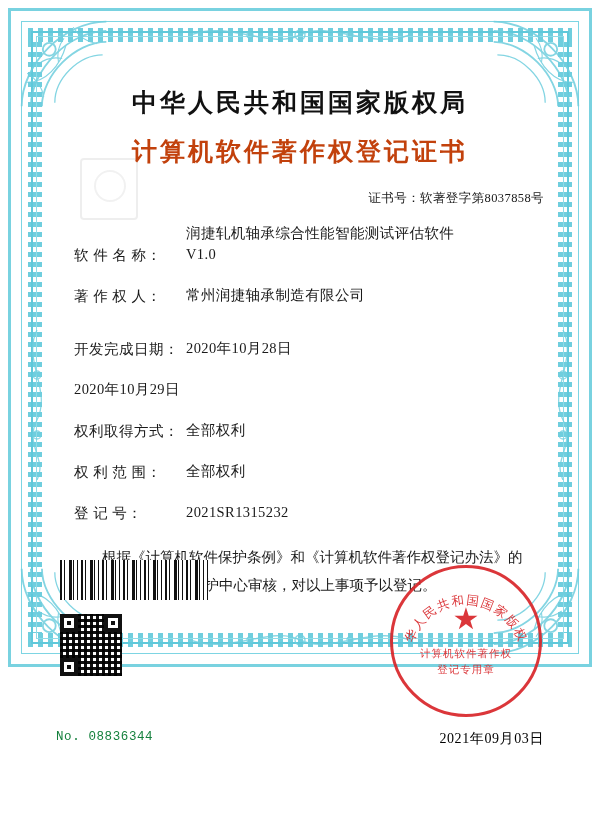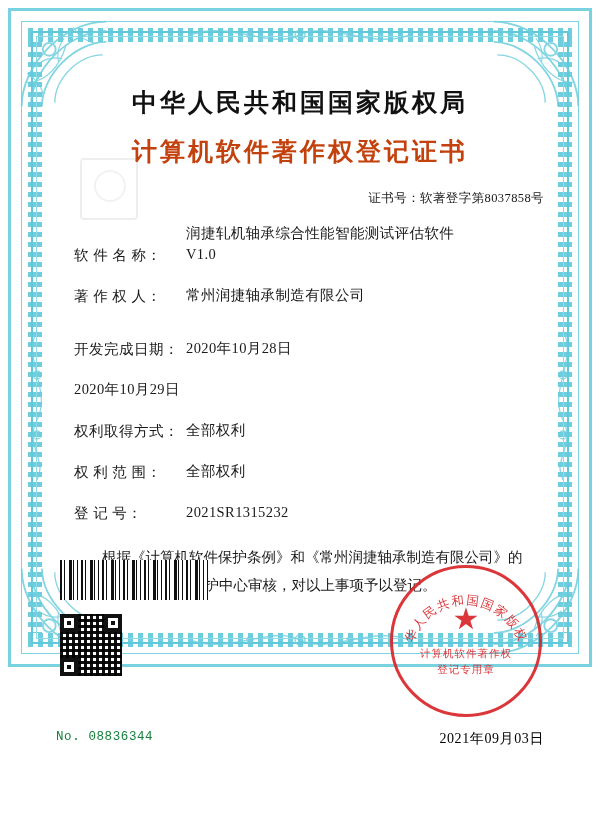--- a/index.html
+++ b/index.html
@@ -433,21 +433,21 @@
       </div>
 
       <div class="field-row">
         <div class="f-label">登 记 号：</div>
         <div class="f-value">2021SR1315232</div>
       </div>
 
     </div>
 
     <div class="statement">
-      <div><span class="indent"></span><span>根据《计算机软件保护条例》和《常州润捷轴承制造有限公司》的</span></div>
+      <div><span class="indent"></span><span>根据《计算机软件保护条例》和《计算机软件著作权登记办法》的</span></div>
       <div>规定，经中国版权保护中心审核，对以上事项予以登记。</div>
     </div>
 
   </div>
 
   <div class="codes">
     <div class="barcode"></div>
     <div class="qrcode">
       <div class="qr-eye tl"></div>
       <div class="qr-eye tr"></div>

